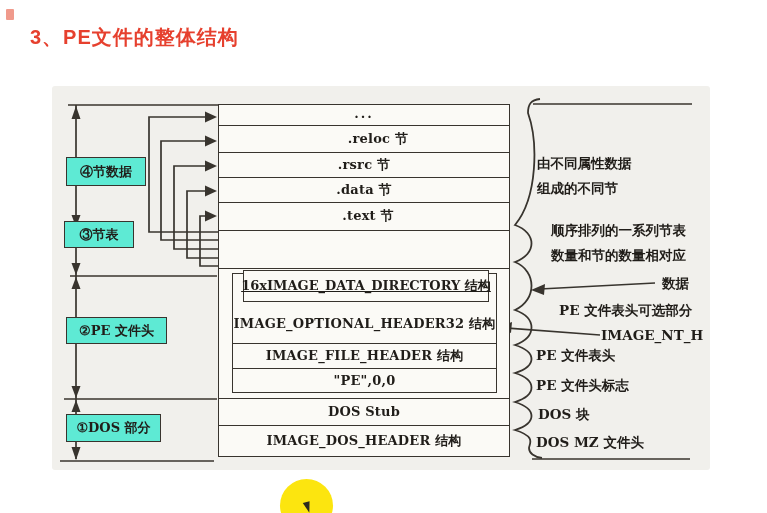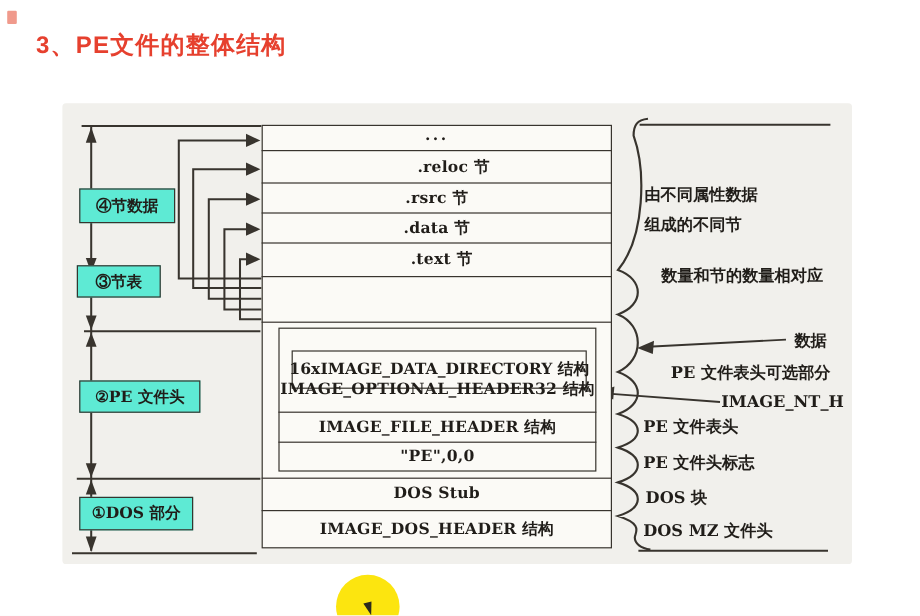--- a/index.html
+++ b/index.html
@@ -141,38 +141,39 @@
   <div class="box" style="left:232px; top:273px; width:265px; height:120px;"></div>
   <div class="hline" style="left:232px; top:343px; width:265px;"></div>
   <div class="hline" style="left:232px; top:368px; width:265px;"></div>
 
   <div class="rowtext ellipsisrow" style="left:218px; top:103px; width:292px; height:20px;">...</div>
   <div class="rowtext" style="left:218px; top:125px; width:320px; height:27px;">.reloc 节</div>
   <div class="rowtext" style="left:218px; top:152px; width:292px; height:25px;">.rsrc 节</div>
   <div class="rowtext" style="left:218px; top:177px; width:292px; height:25px;">.data 节</div>
   <div class="rowtext" style="left:218px; top:202px; width:300px; height:28px;">.text 节</div>
 
-  <div class="innerbox" style="left:243px; top:292px; width:246px; height:32px;">16xIMAGE_DATA_DIRECTORY 结构</div>
+  <div class="innerbox" style="left:243px; top:270px; width:246px; height:32px;text-decoration:underline;">16xIMAGE_DATA_DIRECTORY 结构</div>
   <div class="rowtext" style="left:232px; top:304px; width:265px; height:40px;">IMAGE_OPTIONAL_HEADER32 结构</div>
   <div class="rowtext" style="left:232px; top:343px; width:265px; height:25px;">IMAGE_FILE_HEADER 结构</div>
   <div class="rowtext" style="left:232px; top:368px; width:265px; height:25px;">"PE",0,0</div>
 
   <div class="rowtext" style="left:218px; top:398px; width:292px; height:27px;">DOS Stub</div>
   <div class="rowtext" style="left:218px; top:425px; width:292px; height:32px;">IMAGE_DOS_HEADER 结构</div>
 
   <div class="lbl" style="left:66px; top:157px; width:80px; height:29px;">④节数据</div>
   <div class="lbl" style="left:64px; top:221px; width:70px; height:27px;">③节表</div>
   <div class="lbl" style="left:66px; top:317px; width:101px; height:27px;">②PE 文件头</div>
   <div class="lbl" style="left:66px; top:414px; width:95px; height:28px;">①DOS 部分</div>
 
   <div class="rlabel two" style="left:537px; top:151px;">
     <div>由不同属性数据</div>
     <div>组成的不同节</div>
   </div>
   <div class="rlabel two" style="left:551px; top:218px;">
+    <div>顺序排列的一系列节表</div>
     <div>数量和节的数量相对应</div>
   </div>
   <div class="rlabel" style="left:662px; top:275px;">数据</div>
   <div class="rlabel" style="left:559px; top:302px;">PE 文件表头可选部分</div>
   <div class="rlabel" style="left:601px; top:327px;">IMAGE_NT_H</div>
   <div class="rlabel" style="left:536px; top:347px;">PE 文件表头</div>
   <div class="rlabel" style="left:536px; top:377px;">PE 文件头标志</div>
   <div class="rlabel" style="left:538px; top:406px;">DOS 块</div>
   <div class="rlabel" style="left:536px; top:434px;">DOS MZ 文件头</div>
 

